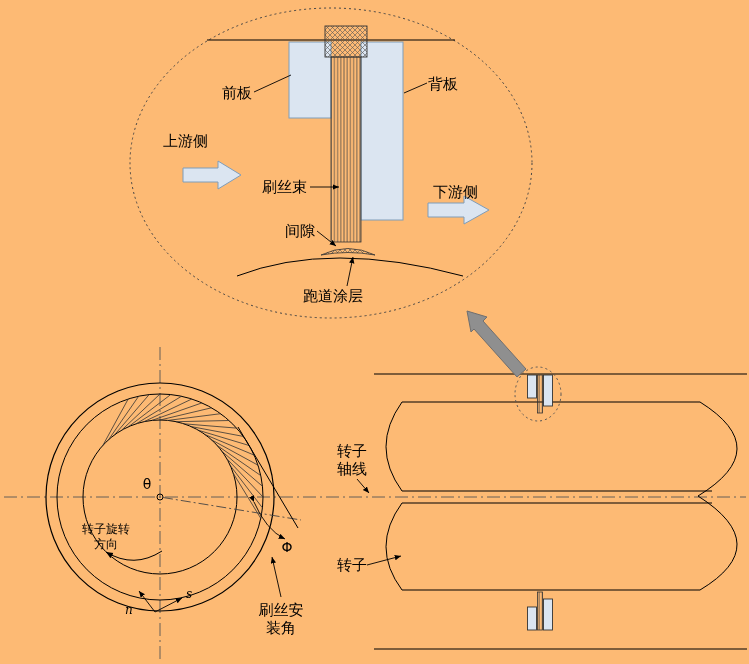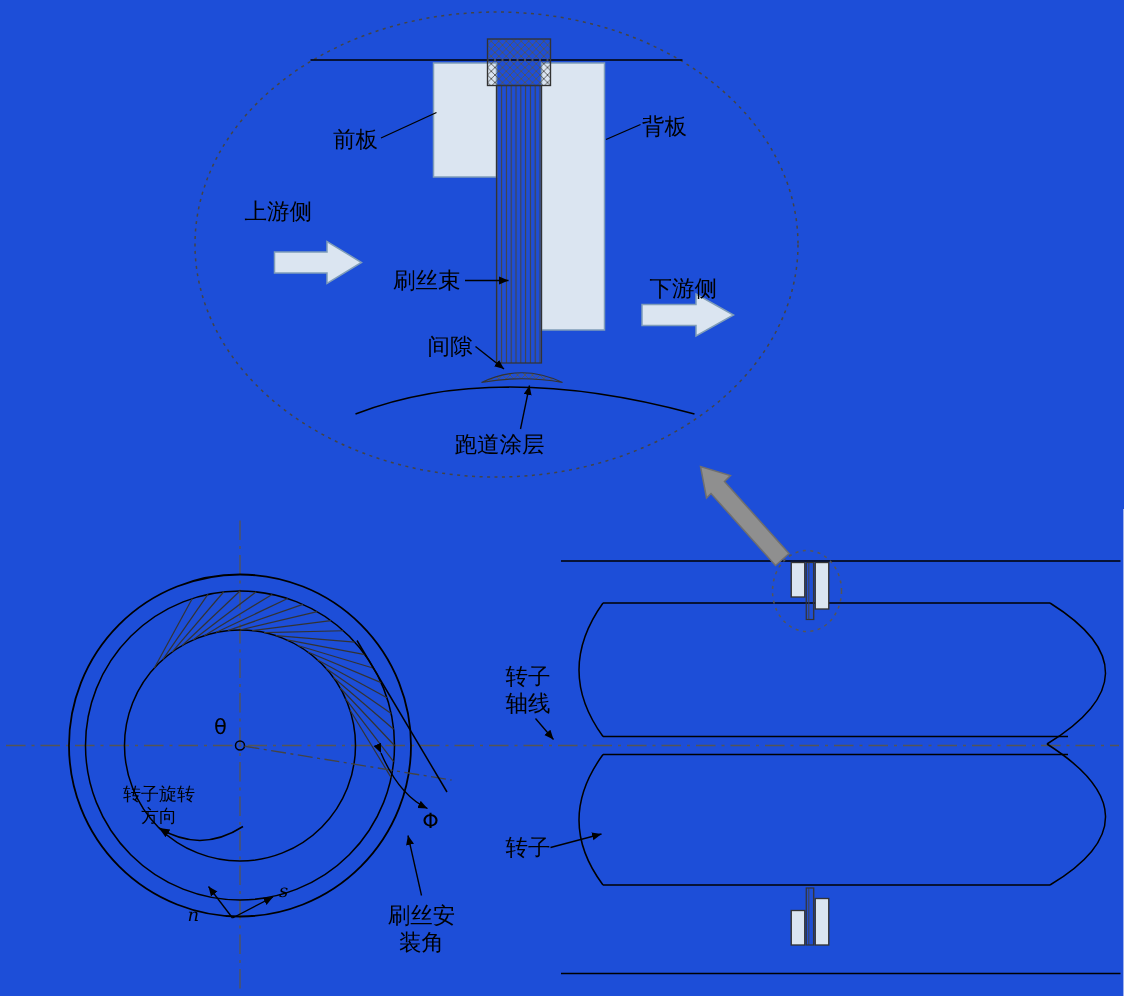--- a/index.html
+++ b/index.html
@@ -1,16 +1,16 @@
 <!DOCTYPE html>
 <html><head>
 <meta charset="utf-8">
 <style>
   html,body{margin:0;padding:0;background:#fff;}
-  .canvas{position:relative;width:749px;height:664px;background:#1d4ed8;overflow:hidden;
+  .canvas{position:relative;width:749px;height:664px;background:#fdba74;overflow:hidden;
           font-family:"DejaVu Sans","Liberation Sans",sans-serif;}
   svg{position:absolute;left:0;top:0;}
   text{fill:#000;font-family:"DejaVu Sans","Liberation Sans",sans-serif;}
   .lbl{font-size:15px;}
   .lbl-sm{font-size:12px;}
   .math{font-size:12px;font-style:italic;font-family:"DejaVu Serif","Liberation Serif",serif;}
   .greek{font-size:14px;}
 </style>
 </head>
 <body>

